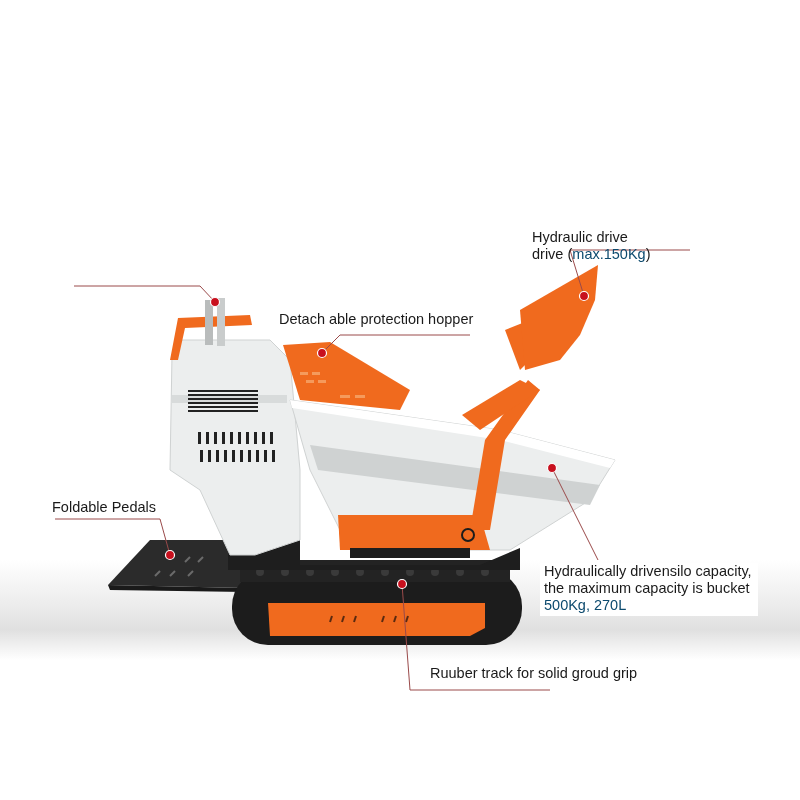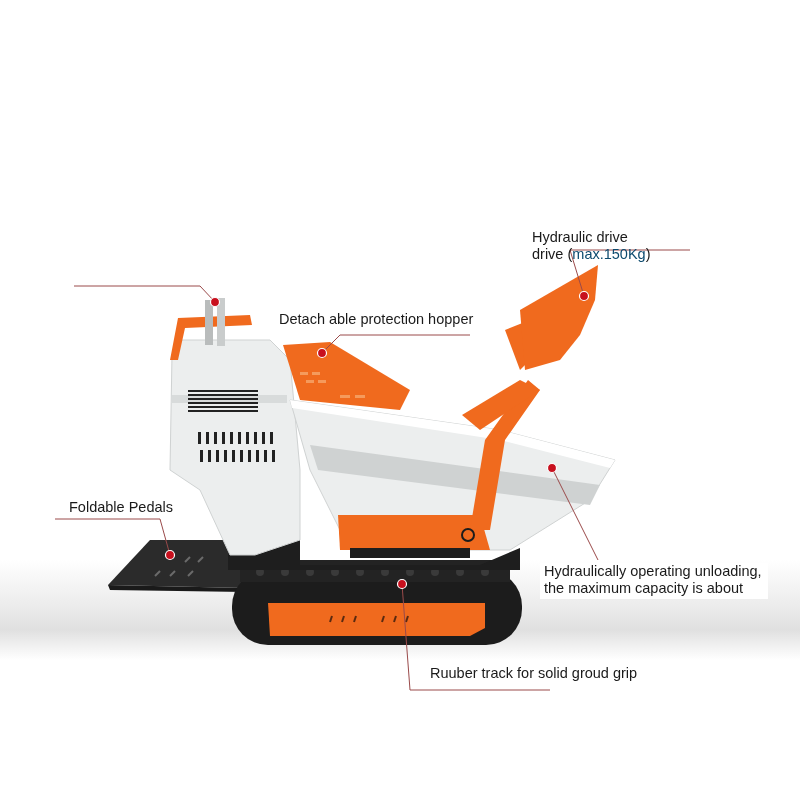--- a/index.html
+++ b/index.html
@@ -149,21 +149,22 @@
   </svg>
 
   <div class="label" style="left:532px; top:212px;margin-top:17px;">
     <div>Hydraulic drive</div>
     <div><span>drive (</span><span class="hl">max.150Kg</span><span>)</span></div>
   </div>
 
 
   <div class="label" style="left:279px; top:311px;text-align:center;">Detach able protection hopper</div>
 
-  <div class="label" style="left:69px; top:499px;">Foldable Pedals</div>
+  <div class="label" style="left:52px; top:499px;">Foldable Pedals</div>
 
   <div class="label" style="left:540px; top:563px; background:#ffffff; padding:0 6px 2px 4px;">
-    <div>Hydraulically operating unloading,</div>
-    <div>the maximum capacity is about</div>
+    <div>Hydraulically drivensilo capacity,</div>
+    <div>the maximum capacity is bucket</div>
+    <div class="hl">500Kg, 270L</div>
   </div>
 
   <div class="label" style="left:430px; top:665px;">Ruuber track for solid groud grip</div>
 </div>
 
 </body></html>

